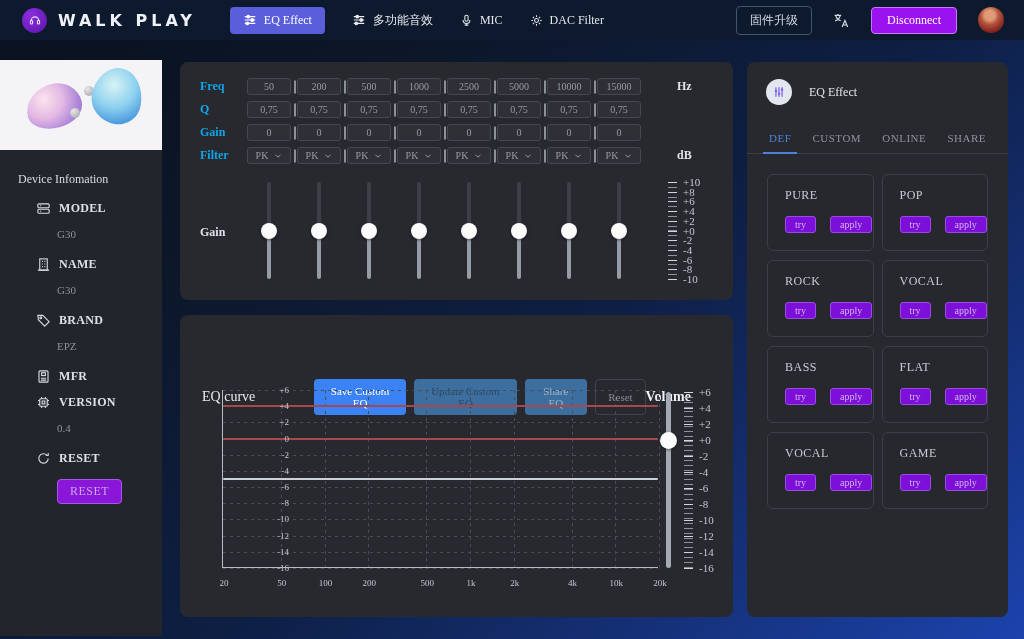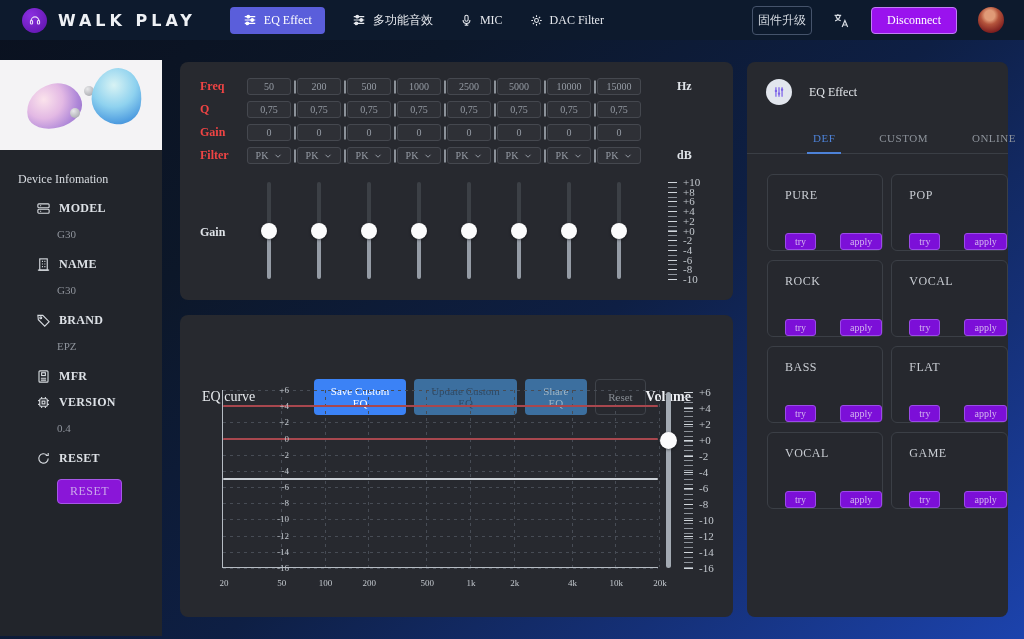--- a/index.html
+++ b/index.html
@@ -15,21 +15,21 @@
   .logo-badge { width:25px; height:25px; border-radius:50%; background:radial-gradient(circle at 35% 30%,#8b2fe0,#5c12a8);
                 display:flex; align-items:center; justify-content:center; }
   .logo-text { color:#eef1f5; font-family:"DejaVu Sans","Liberation Sans",sans-serif; font-size:16px;
                font-weight:600; letter-spacing:4px; margin-left:11px; }
   .nav-tabs { display:flex; align-items:center; margin-left:34px; gap:27px; }
   .nav-tab { display:flex; align-items:center; gap:7px; color:#e6e9ee; font-size:12px; cursor:pointer; padding:6px 0; }
   .nav-tab.active { background:#5a5edb; border-radius:4px; padding:6px 13px; color:#ffffff; }
   .nt-icon { display:flex; }
   .nav-right { margin-left:auto; display:flex; align-items:center; gap:21px; }
   .btn-outline { background:transparent; border:1px solid #45536b; border-radius:4px; color:#d6dbe2;
-                 font-size:12px; padding:5px 5px; font-family:Liberation Mono, monospace; cursor:pointer; }
+                 font-size:12px; padding:5px 13px; font-family:Liberation Mono, monospace; cursor:pointer; }
   .translate { display:flex; }
   .btn-disconnect { background:#9a12ee; border:1px solid #c27df5; border-radius:4px; color:#ffffff;
                     font-size:12px; padding:5px 15px; font-family:inherit; cursor:pointer; }
   .avatar { width:26px; height:26px; border-radius:50%;
             background:radial-gradient(circle at 45% 32%,#e09a77 0 22%,#b4543c 40%,#7e1f1f 75%,#4f1212 100%); }
 
   
   .sidebar { position:absolute; left:0; top:60px; width:162px; height:576px; background:#22252b; }
   .product-image { position:relative; width:162px; height:90px; background:#f4f3f5; overflow:hidden; }
   .earbud { position:absolute; }
@@ -51,21 +51,21 @@
 
   
   .panel { position:absolute; background:#27292f; border-radius:8px; }
   .eq-panel { left:180px; top:62px; width:553px; height:238px; }
   .curve-panel { left:180px; top:315px; width:553px; height:302px; }
   .presets-panel { left:747px; top:62px; width:261px; height:555px; }
 
   
   .band-rows { position:absolute; left:20px; top:16px; right:8px; }
   .band-row { display:grid; grid-template-columns:44px repeat(8,50px) 1fr; align-items:center; height:17px; margin-bottom:6px; }
-  .row-label { color:#ef4444; font-size:12px; font-weight:600; }
+  .row-label { color:#0ea5e9; font-size:12px; font-weight:600; }
   .band-cell { position:relative; display:flex; justify-content:center; }
   .band-cell .sep { position:absolute; right:-2px; top:50%; transform:translateY(-50%); width:2px; height:13px; background:#8b9199; }
   .band-input { width:44px; height:17px; background:#2e3036; border:1px solid #45484f; border-radius:3px;
                 color:#969ca5; font-size:10px; text-align:center; font-family:inherit; }
   .band-select { width:44px; height:17px; background:#2e3036; border:1px solid #45484f; border-radius:3px;
                  color:#969ca5; font-size:10px; display:flex; align-items:center; justify-content:center; gap:6px; cursor:pointer; }
   .unit { color:#dfe3e8; font-size:12px; font-weight:600; padding-left:33px; }
 
   
   .slider-row { position:absolute; left:20px; top:114px; right:8px; height:112px;
@@ -105,27 +105,27 @@
 
   .vol-track { position:absolute; left:486px; top:77px; width:5px; height:176px; background:#a3aab3; border-radius:3px; }
   .vol-thumb { position:absolute; left:480px; width:17px; height:17px; border-radius:50%; background:#fbfbfc;
                box-shadow:0 1px 3px rgba(0,0,0,.5); cursor:pointer; }
 
   
   .pp-header { display:flex; align-items:center; padding:17px 0 0 19px; }
   .pp-circle { width:26px; height:26px; border-radius:50%; background:#e2e6ee; display:flex; align-items:center; justify-content:center; }
   .pp-title { color:#e3e6ea; font-size:12px; margin-left:17px; }
   .pp-tabs { display:flex; justify-content:space-between; padding:0 22px; margin-top:27px; border-bottom:1px solid #3a3e45; }
-  .pp-tab { color:#8d939b; font-size:11px; letter-spacing:.5px; padding-bottom:9px; position:relative; cursor:pointer;margin-left:44px; }
+  .pp-tab { color:#8d939b; font-size:11px; letter-spacing:.5px; padding-bottom:9px; position:relative; cursor:pointer; }
   .pp-tab.active { color:#4d82d8; }
   .pp-tab.active::after { content:""; position:absolute; left:-6px; right:-6px; bottom:-1px; height:2px; background:#4d82d8; }
   .pp-grid { display:grid; grid-template-columns:1fr 1fr; gap:9px 8px; padding:20px 20px 0 20px; }
   .preset-card { height:77px; border:1px solid #3b3f46; border-radius:6px; padding:13px 0 0 17px; background:#26282e; }
   .preset-title { color:#c9cdd3; font-size:12px; letter-spacing:.5px; }
-  .preset-btns { display:flex; gap:24px; margin-top:30px; }
+  .preset-btns { display:flex; gap:14px; margin-top:13px; }
   .pbtn { background:#7c0fd8; border:1px solid #9b4ae8; border-radius:3px; color:#d2b4ef; font-size:10px;
           font-family:inherit; padding:2px 9px; cursor:pointer; }
 </style>
 </head>
 <body>
 
 <div class="app">
 
   <header class="navbar">
     <div class="logo">

